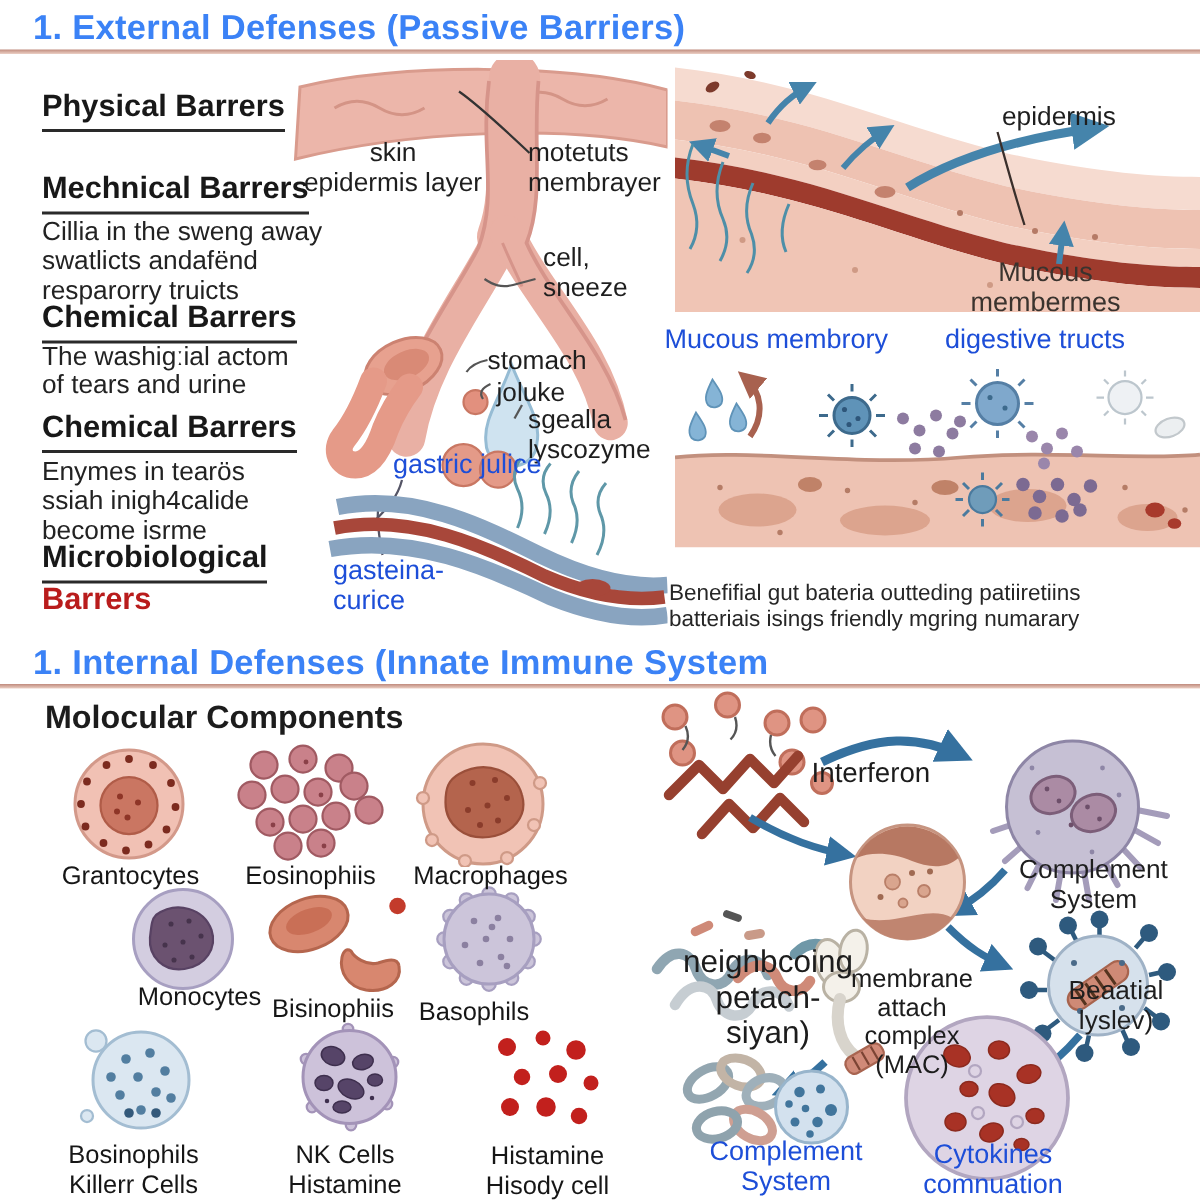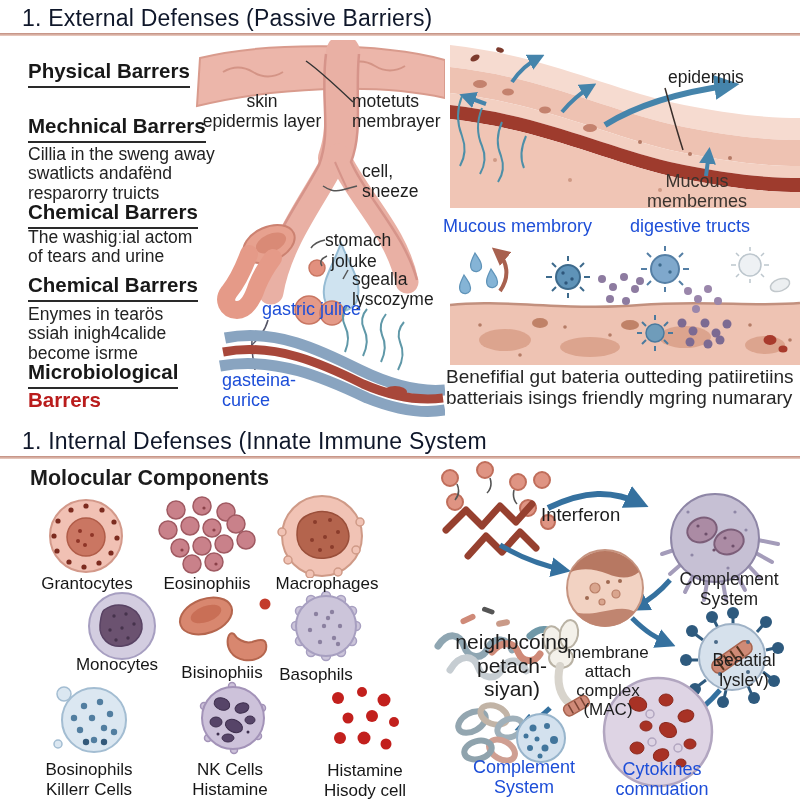--- a/index.html
+++ b/index.html
@@ -1,29 +1,29 @@
 <!DOCTYPE html>
 <html><head>
 <meta charset="utf-8">
 <style>
   * { margin:0; padding:0; box-sizing:border-box; }
   html,body { background:#ffffff; }
   body { font-family:"Liberation Sans", sans-serif; color:#1c1c1c; }
   #stage { position:relative; width:800px; height:800px; background:#fff; overflow:hidden; }
   .abs { position:absolute; white-space:pre-line; line-height:1.12; }
-  .ttl { font-size:23px; font-weight:normal; letter-spacing:.2px; color:#0f172a; }
+  .ttl { font-size:23px; font-weight:bold; letter-spacing:.2px; color:#3b82f6; }
   .rule { position:absolute; left:0; width:800px; height:3px;
           background:linear-gradient(to bottom,#c08b7d,#ecd0c5); }
   .h2 { font-size:20.5px; font-weight:bold; color:#181818; display:inline-block;
         border-bottom:2px solid #2a2a2a; padding-bottom:3px; }
   .h2n { font-size:20.5px; font-weight:bold; color:#b91c1c; }
   .bodytxt { font-size:17.5px; line-height:1.1; color:#222; }
   .lbl { font-size:17.5px; color:#1e1e1e; }
   .lbl18 { font-size:18px; color:#1d4ed8; }
-  .lbl19 { font-size:19px; color:#262626; line-height:1.12; }
+  .lbl19 { font-size:15px; color:#262626; line-height:1.12;margin-top:22px; }
   .ctr { text-align:center; transform:translateX(-50%); }
   .celllbl { position:absolute; font-size:17px; color:#161616; text-align:center;
              transform:translateX(-50%); white-space:pre-line; line-height:1.15; }
   svg { display:block; position:absolute; }
 </style>
 </head>
 <body>
 
 <div id="stage">
 
@@ -389,21 +389,21 @@
         <circle cx="74" cy="38" r="5"></circle>
         <circle cx="20" cy="54" r="6"></circle>
         <circle cx="44" cy="54" r="6.5"></circle>
         <circle cx="66" cy="60" r="5.5"></circle>
     </g>
   </svg>
 
   <div class="celllbl" style="left:87px;top:574px">Grantocytes</div>
   <div class="celllbl" style="left:207px;top:574px">Eosinophiis</div>
   <div class="celllbl" style="left:327px;top:574px">Macrophages</div>
-  <div class="celllbl" style="left:117px;top:655px">Monocytes</div>
+  <div class="celllbl" style="left:133px;top:655px">Monocytes</div>
   <div class="celllbl" style="left:222px;top:663px">Bisinophiis</div>
   <div class="celllbl" style="left:316px;top:665px">Basophils</div>
   <div class="celllbl" style="left:89px;top:760px">Bosinophils
 Killerr Cells</div>
   <div class="celllbl" style="left:230px;top:760px">NK Cells
 Histamine</div>
   <div class="celllbl" style="left:365px;top:761px">Histamine
 Hisody cell</div>
 
   <svg style="left:430px;top:460px" width="370" height="340" viewBox="0 0 370 340">

